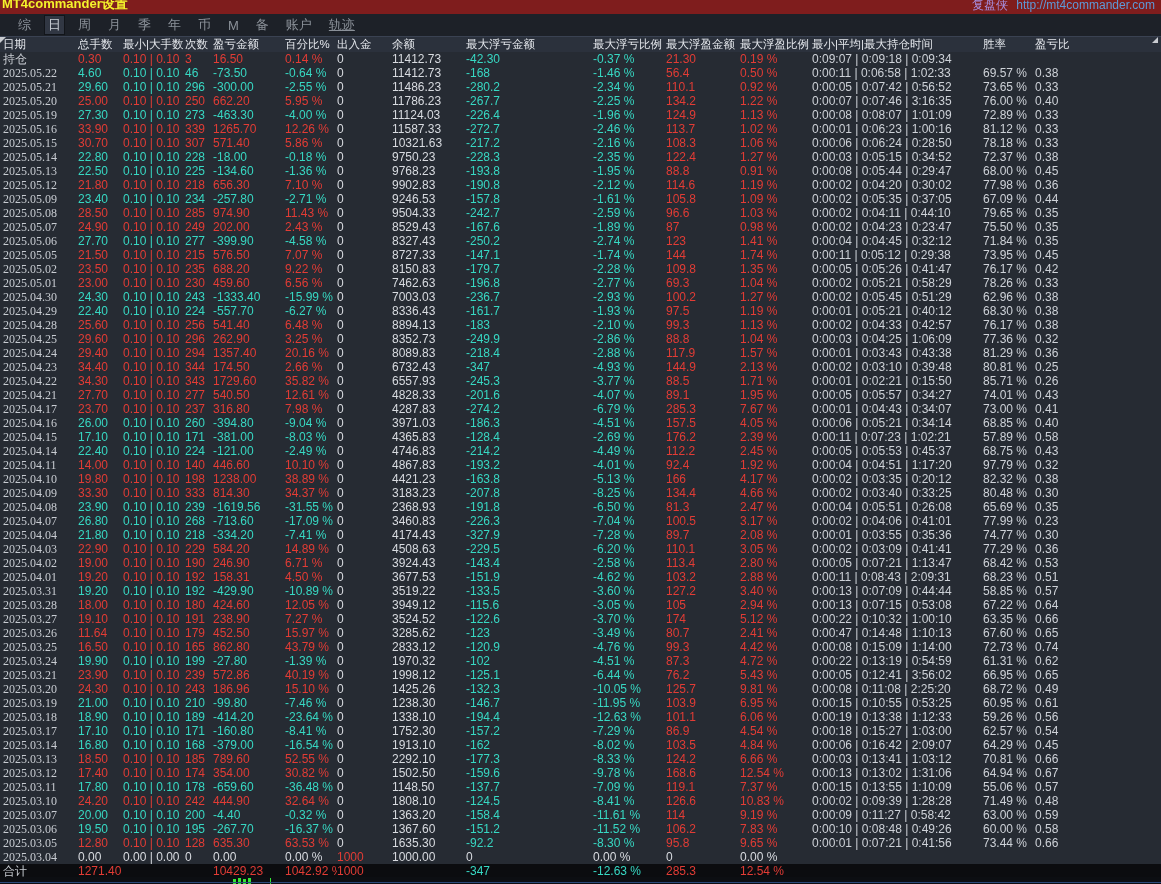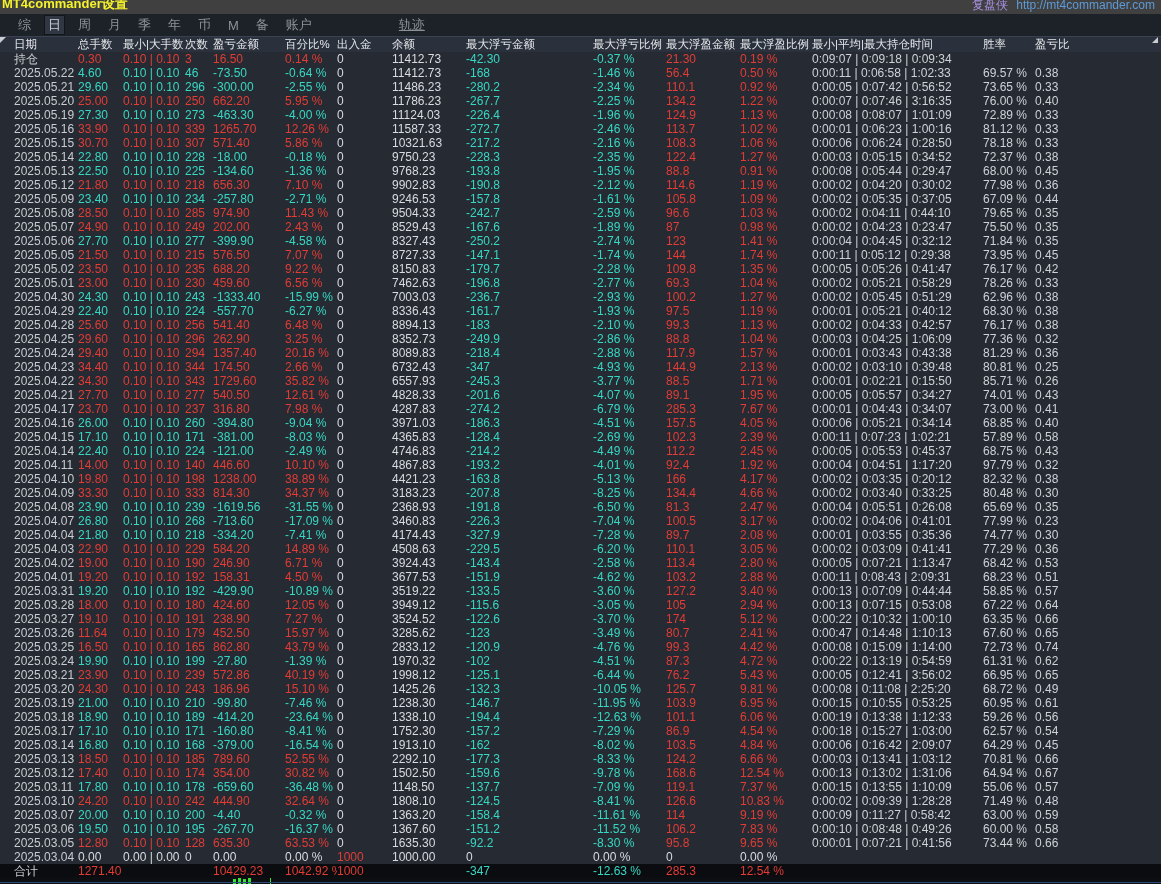--- a/index.html
+++ b/index.html
@@ -1,36 +1,36 @@
 <!DOCTYPE html>
 <html><head>
 <meta charset="utf-8">
 <style>
   html,body{margin:0;padding:0;background:#101216;}
   body{width:1161px;height:884px;overflow:hidden;font-family:"Liberation Sans","DejaVu Sans",sans-serif;}
   .screen{position:relative;width:1161px;height:884px;background:#262b33;overflow:hidden;}
 
   
-  .titlebar{position:absolute;top:0;left:0;width:100%;height:14px;background:#404040;overflow:hidden;z-index:5;}
+  .titlebar{position:absolute;top:0;left:0;width:100%;height:14px;background:#7f1d1d;overflow:hidden;z-index:5;}
   .app-title{position:absolute;top:-5px;left:2px;font-size:13px;font-weight:700;color:#f4f32b;white-space:nowrap;}
   .brand-area{position:absolute;top:-3px;right:6px;font-size:12px;white-space:nowrap;}
   .brand-name{color:#a78fe0;margin-right:5px;}
   .brand-url{color:#5d9ad8;}
 
   
   .menubar{position:absolute;top:14px;left:0;width:100%;height:22px;background:#1d2128;display:flex;align-items:center;padding-left:14px;box-sizing:border-box;color:#8b9199;font-size:13px;z-index:4;}
   .menu-item{margin-right:9px;padding:1px 4px;cursor:default;white-space:nowrap;}
   .menu-item.selected{background:#313743;color:#ccd1d8;border:1px solid #12151a;padding:0 3px;}
-  .menu-item.right-gap{margin-left:70px;text-decoration:underline;}
+  .menu-item.right-gap{text-decoration:underline;}
 
   
   .table{position:absolute;top:36px;left:0;width:1161px;z-index:1;}
   .row{display:grid;grid-template-columns:78px 45px 62px 28px 72px 52px 55px 74px 127px 73px 74px 72px 171px 52px 126px;height:14px;line-height:14px;font-size:12px;white-space:nowrap;}
   .row>div{overflow:hidden;white-space:nowrap;}
-  .row>div:first-child{padding-left:14px;}
+  .row>div:first-child{padding-left:3px;font-family:Liberation Serif, serif;}
   .header-row{height:15px;line-height:15px;background:#2b313c;border-top:1px solid #3a4252;color:#e4e7ec;font-size:11.5px;}
   .total-row{background:#0b0c0f;}
   .c-date{color:#c8ccd2;}
   .c-pos{color:#e23c35;}
   .c-neg{color:#37d8c3;}
   .c-zero{color:#d8dbe0;}
   .c-muted{color:#ced2d8;}
 
   
   .bottom-strip{position:absolute;top:877px;left:0;width:100%;height:7px;background:#0c0e12;z-index:3;}
@@ -556,21 +556,21 @@
         <div class="c-date">2025.04.15</div>
         <div class="c-neg">17.10</div>
         <div class="c-neg">0.10 | 0.10</div>
         <div class="c-neg">171</div>
         <div class="c-neg">-381.00</div>
         <div class="c-neg">-8.03 %</div>
         <div class="c-zero">0</div>
         <div class="c-zero">4365.83</div>
         <div class="c-neg">-128.4</div>
         <div class="c-neg">-2.69 %</div>
-        <div class="c-pos">102.3</div>
+        <div class="c-pos">176.2</div>
         <div class="c-pos">2.39 %</div>
         <div class="c-muted">0:00:11 | 0:07:23 | 1:02:21</div>
         <div class="c-muted">57.89 %</div>
         <div class="c-muted">0.58</div>
       </div>
       <div class="row body-row">
         <div class="c-date">2025.04.14</div>
         <div class="c-neg">22.40</div>
         <div class="c-neg">0.10 | 0.10</div>
         <div class="c-neg">224</div>

